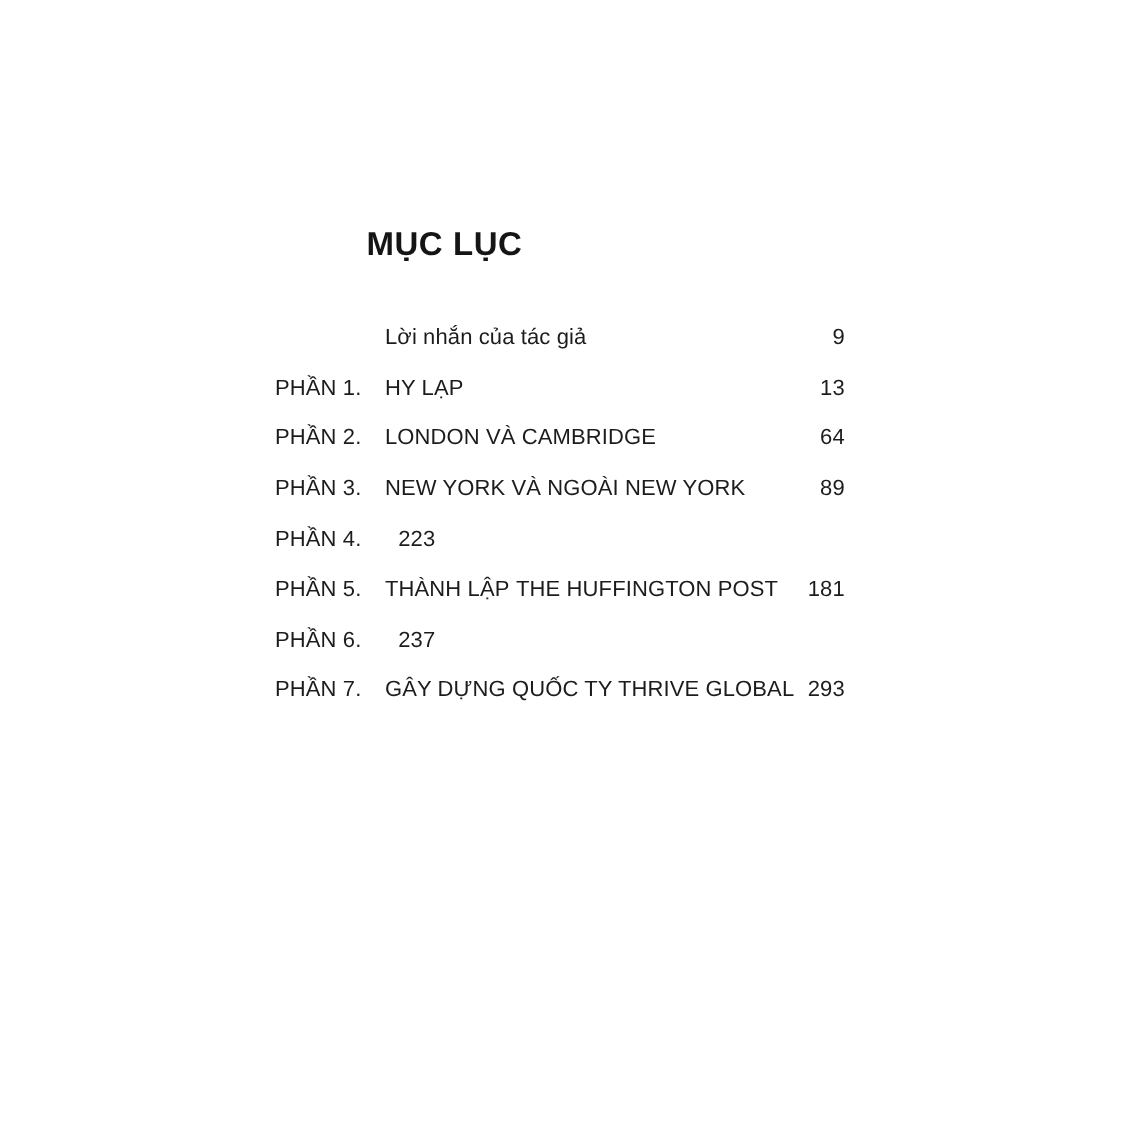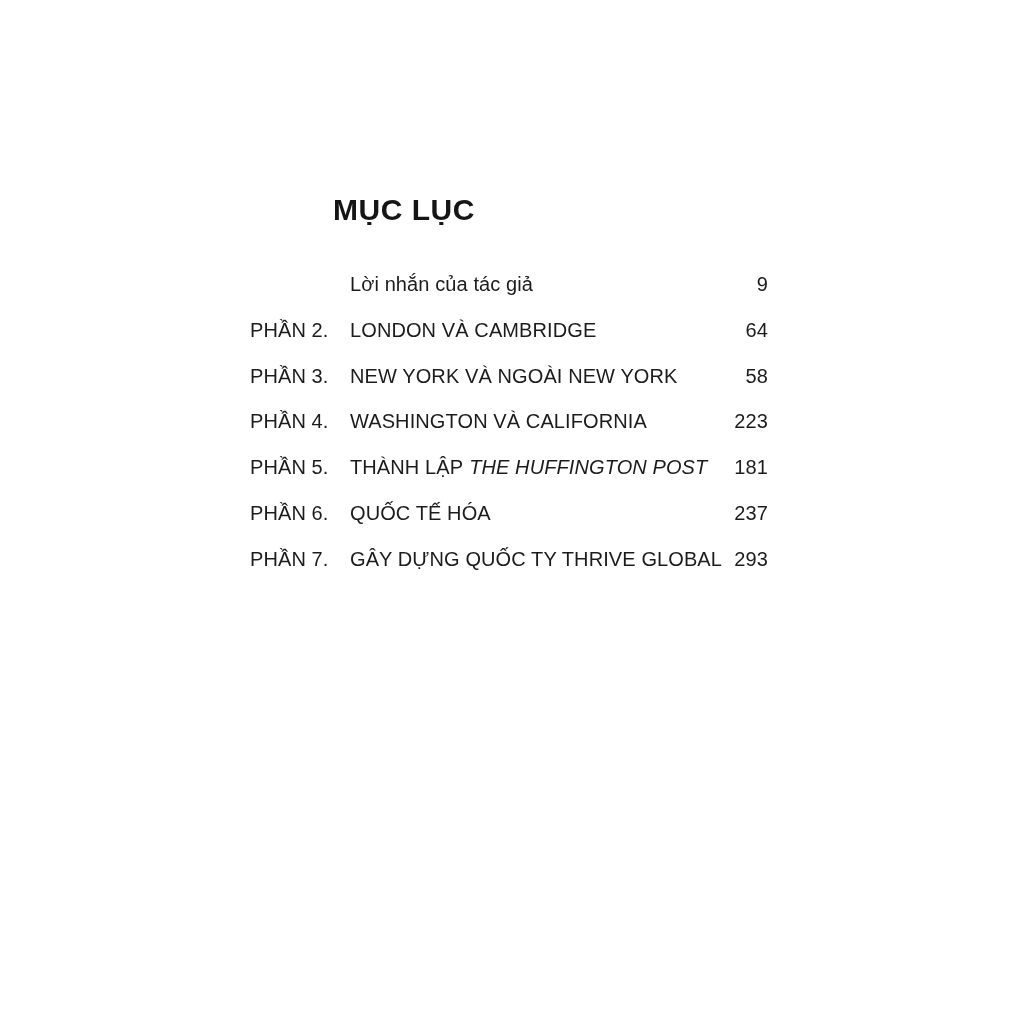--- a/index.html
+++ b/index.html
@@ -11,54 +11,53 @@
     position: relative;
     width: 1024px;
     height: 1024px;
     background: #ffffff;
     font-family: "Liberation Sans", sans-serif;
     color: #1c1c1c;
     overflow: hidden;
   }
   .toc-title {
     position: absolute;
-    top: 193px;
+    top: 206px;
     left: 0;
     width: 808px;
     text-align: center;
     font-size: 30px;
     font-weight: 700;
     letter-spacing: 0.5px;
     color: #151515;
   }
   .toc-list {
     position: absolute;
     top: 273px;
     left: 250px;
     width: 518px;
   }
   .toc-row {
     display: flex;
-    align-items: flex-start;
+    align-items: flex-end;
     height: 45.8px;
     font-size: 20px;
     letter-spacing: 0.1px;
     white-space: nowrap;
     color: #1c1c1c;
   }
   .toc-label {
     width: 100px;
     flex: 0 0 100px;
   }
   .toc-entry {
     flex: 1 1 auto;
     overflow: visible;
   }
   .toc-entry .title-italic:not(:empty) {
-    font-style: italic;
     margin-left: 0.3em;
   }
   .toc-page {
     flex: 0 0 auto;
     text-align: right;
     margin-left: 12px;
   }
 </style>
 </head>
 <body>
@@ -68,48 +67,51 @@
   <div class="toc-title">MỤC LỤC</div>
 
   <div class="toc-list">
 
     <div class="toc-row">
       <span class="toc-label"></span>
       <span class="toc-entry"><span>Lời nhắn của tác giả</span><span class="title-italic"></span></span>
       <span class="toc-page">9</span>
     </div>
 
+    <div class="toc-row">
+      <span class="toc-label">PHẦN 1.</span>
+      <span class="toc-entry"><span>HY LẠP</span><span class="title-italic"></span></span>
+      <span class="toc-page">13</span>
+    </div>
 
     <div class="toc-row">
       <span class="toc-label">PHẦN 2.</span>
       <span class="toc-entry"><span>LONDON VÀ CAMBRIDGE</span><span class="title-italic"></span></span>
       <span class="toc-page">64</span>
     </div>
 
     <div class="toc-row">
       <span class="toc-label">PHẦN 3.</span>
       <span class="toc-entry"><span>NEW YORK VÀ NGOÀI NEW YORK</span><span class="title-italic"></span></span>
-      <span class="toc-page">58</span>
+      <span class="toc-page">89</span>
     </div>
 
     <div class="toc-row">
       <span class="toc-label">PHẦN 4.</span>
-      <span class="toc-entry"><span>WASHINGTON VÀ CALIFORNIA</span><span class="title-italic"></span></span>
       <span class="toc-page">223</span>
     </div>
 
     <div class="toc-row">
       <span class="toc-label">PHẦN 5.</span>
       <span class="toc-entry"><span>THÀNH LẬP</span><span class="title-italic">THE HUFFINGTON POST</span></span>
       <span class="toc-page">181</span>
     </div>
 
     <div class="toc-row">
       <span class="toc-label">PHẦN 6.</span>
-      <span class="toc-entry"><span>QUỐC TẾ HÓA</span><span class="title-italic"></span></span>
       <span class="toc-page">237</span>
     </div>
 
     <div class="toc-row">
       <span class="toc-label">PHẦN 7.</span>
       <span class="toc-entry"><span>GÂY DỰNG QUỐC TY THRIVE GLOBAL</span><span class="title-italic"></span></span>
       <span class="toc-page">293</span>
     </div>
 
   </div>

